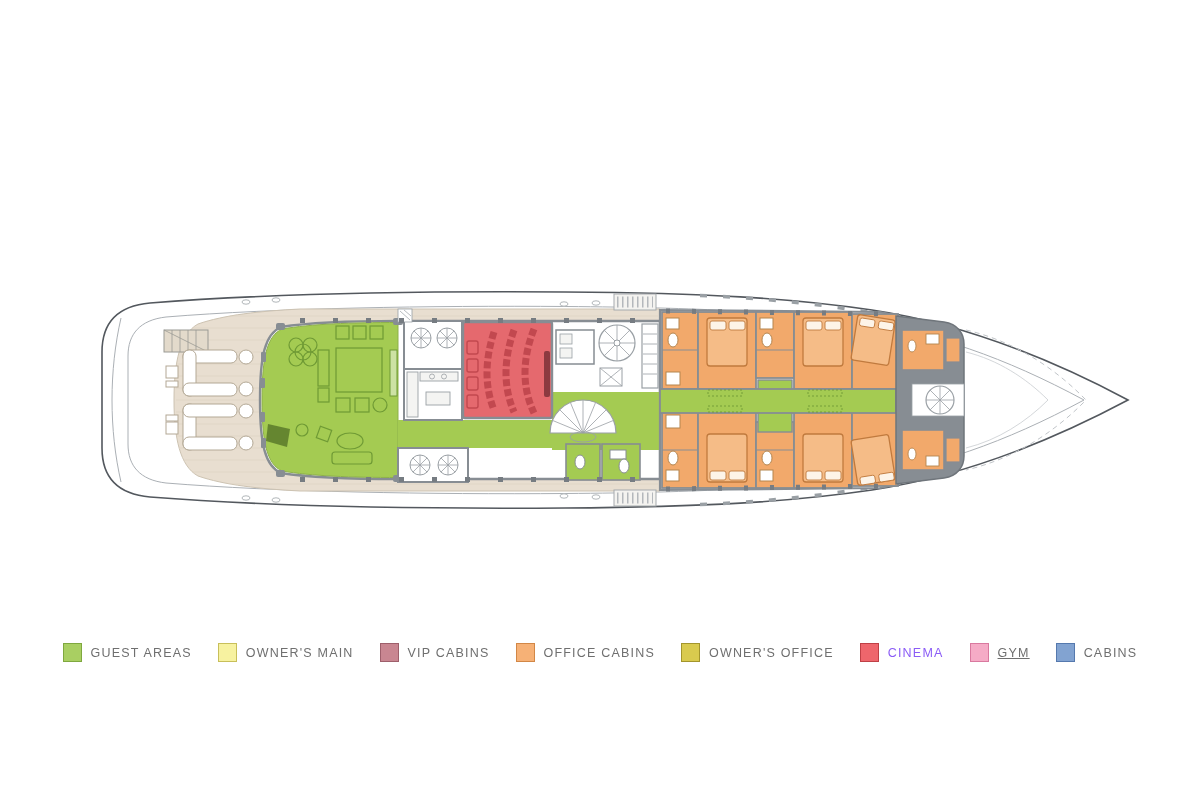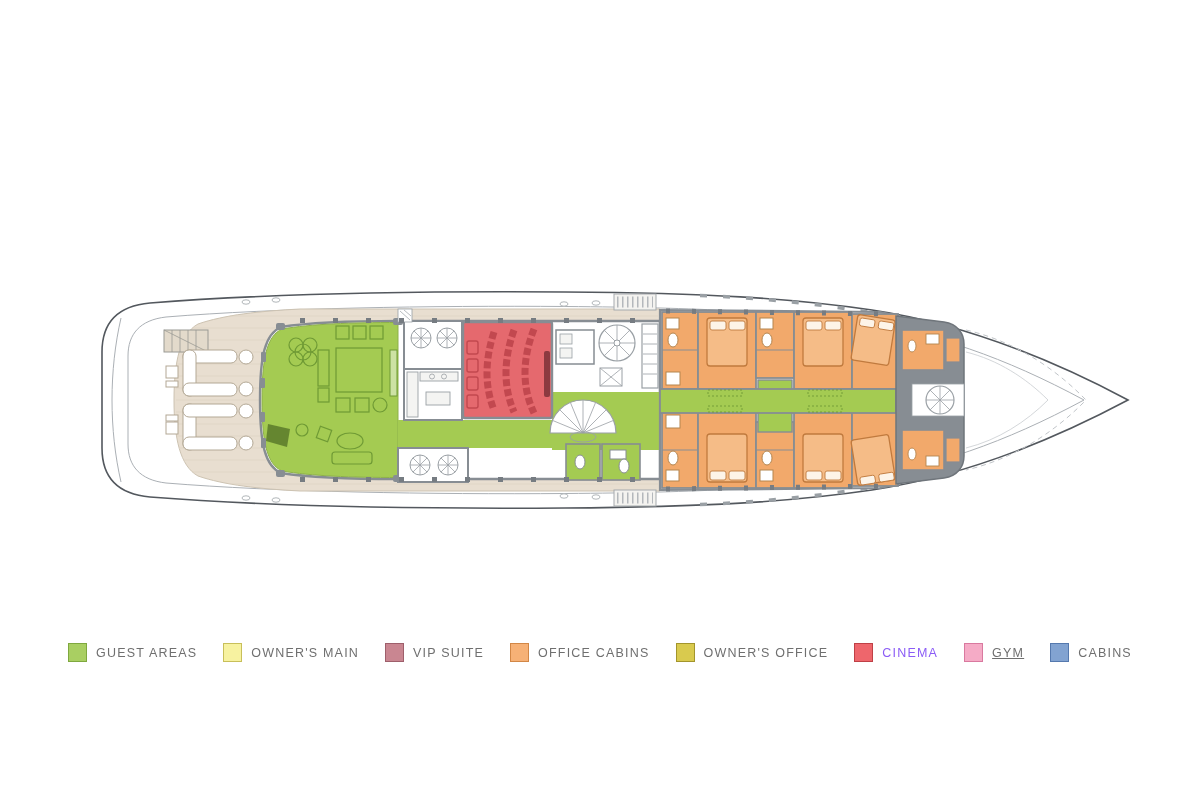--- a/index.html
+++ b/index.html
@@ -274,21 +274,21 @@
     <div class="legend-item">
       <span class="swatch" style="background: rgb(169, 207, 98); border-color: rgb(127, 168, 63);"></span>
       <span class="legend-label" style="color: rgb(111, 111, 111);">GUEST AREAS</span>
     </div>
     <div class="legend-item">
       <span class="swatch" style="background: rgb(247, 242, 160); border-color: rgb(200, 191, 90);"></span>
       <span class="legend-label" style="color: rgb(111, 111, 111);">OWNER'S MAIN</span>
     </div>
     <div class="legend-item">
       <span class="swatch" style="background: rgb(201, 134, 145); border-color: rgb(158, 95, 107);"></span>
-      <span class="legend-label" style="color: rgb(111, 111, 111);">VIP SUITE</span>
+      <span class="legend-label" style="color: rgb(111, 111, 111);">VIP CABINS</span>
     </div>
     <div class="legend-item">
       <span class="swatch" style="background: rgb(246, 177, 118); border-color: rgb(210, 135, 70);"></span>
       <span class="legend-label" style="color: rgb(111, 111, 111);">OFFICE CABINS</span>
     </div>
     <div class="legend-item">
       <span class="swatch" style="background: rgb(217, 202, 78); border-color: rgb(163, 149, 44);"></span>
       <span class="legend-label" style="color: rgb(111, 111, 111); text-align: right;">OWNER'S OFFICE</span>
     </div>
     <div class="legend-item">

